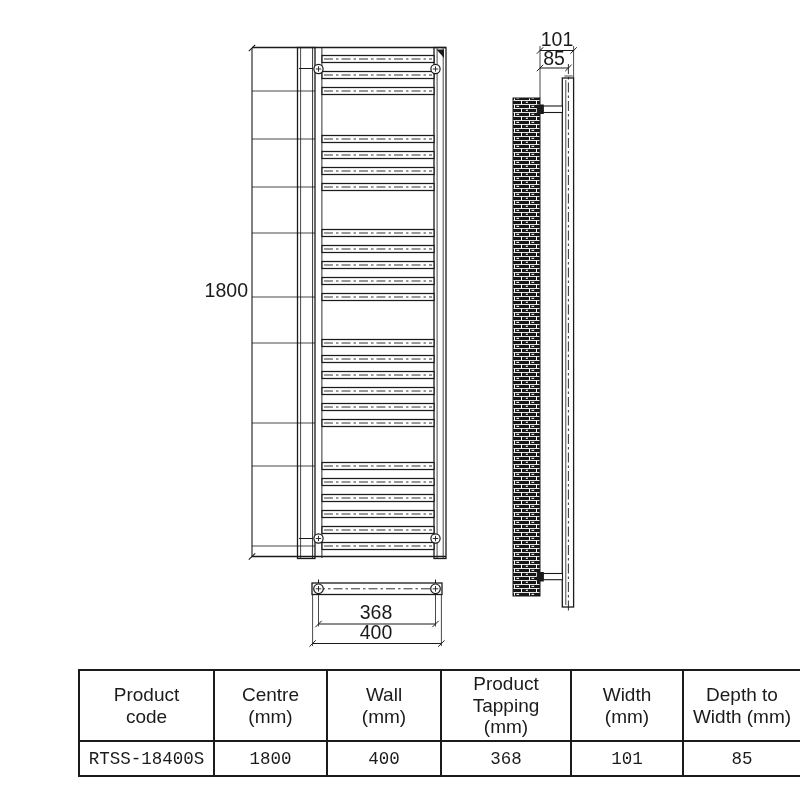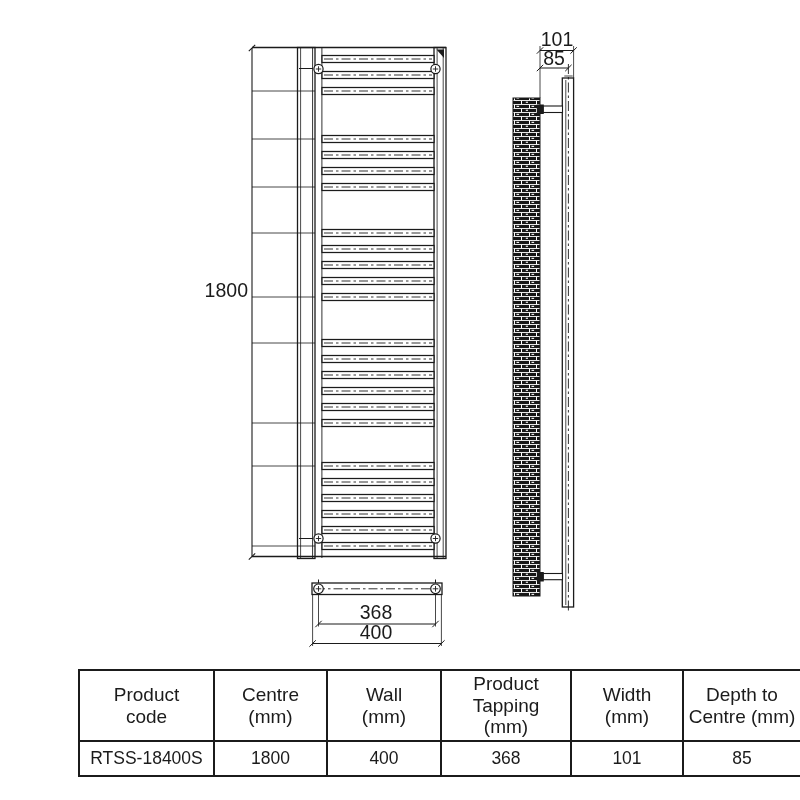--- a/index.html
+++ b/index.html
@@ -17,21 +17,21 @@
     border-collapse:collapse;table-layout:fixed;width:722px;
     background:#fff;
     margin-left:45px;
   }
   table.spec td{
     border:2.6px solid #1b1b1b;
     text-align:center;vertical-align:middle;padding:0;
     color:#1b1b1b;
   }
   table.spec tr.hdr td{height:69px;font-size:19px;line-height:21.5px;}
-  table.spec tr.val td{height:33px;font-size:17.5px;}
+  table.spec tr.val td{height:33px;font-size:17.5px;font-family:Liberation Mono, monospace;}
 </style>
 </head>
 <body>
 
 <div class="sheet">
 
   <svg class="drawing" width="800" height="662" viewBox="0 0 800 662">
     <defs>
       <pattern id="brick" width="15" height="8" patternUnits="userSpaceOnUse">
         <rect width="15" height="8" fill="#161616"></rect>
@@ -227,21 +227,21 @@
           <div>Product</div>
           <div>Tapping</div>
           <div>(mm)</div>
         </td>
         <td>
           <div>Width</div>
           <div>(mm)</div>
         </td>
         <td>
           <div>Depth to</div>
-          <div>Centre (mm)</div>
+          <div>Width (mm)</div>
         </td>
       </tr>
       <tr class="val">
         <td>RTSS-18400S</td>
         <td>1800</td>
         <td>400</td>
         <td>368</td>
         <td>101</td>
         <td>85</td>
       </tr>

